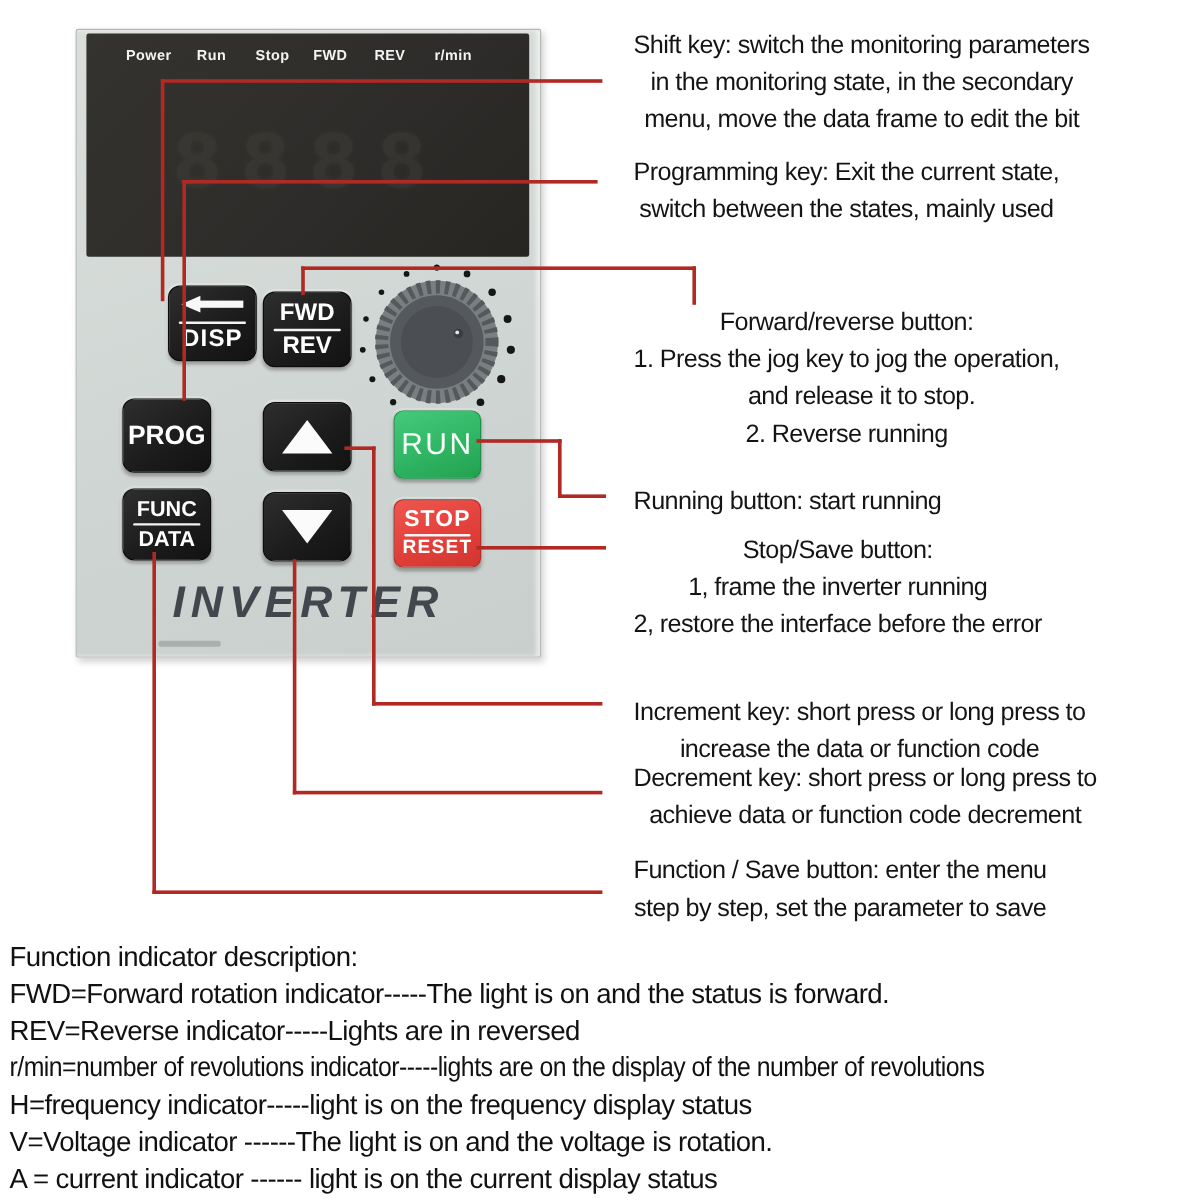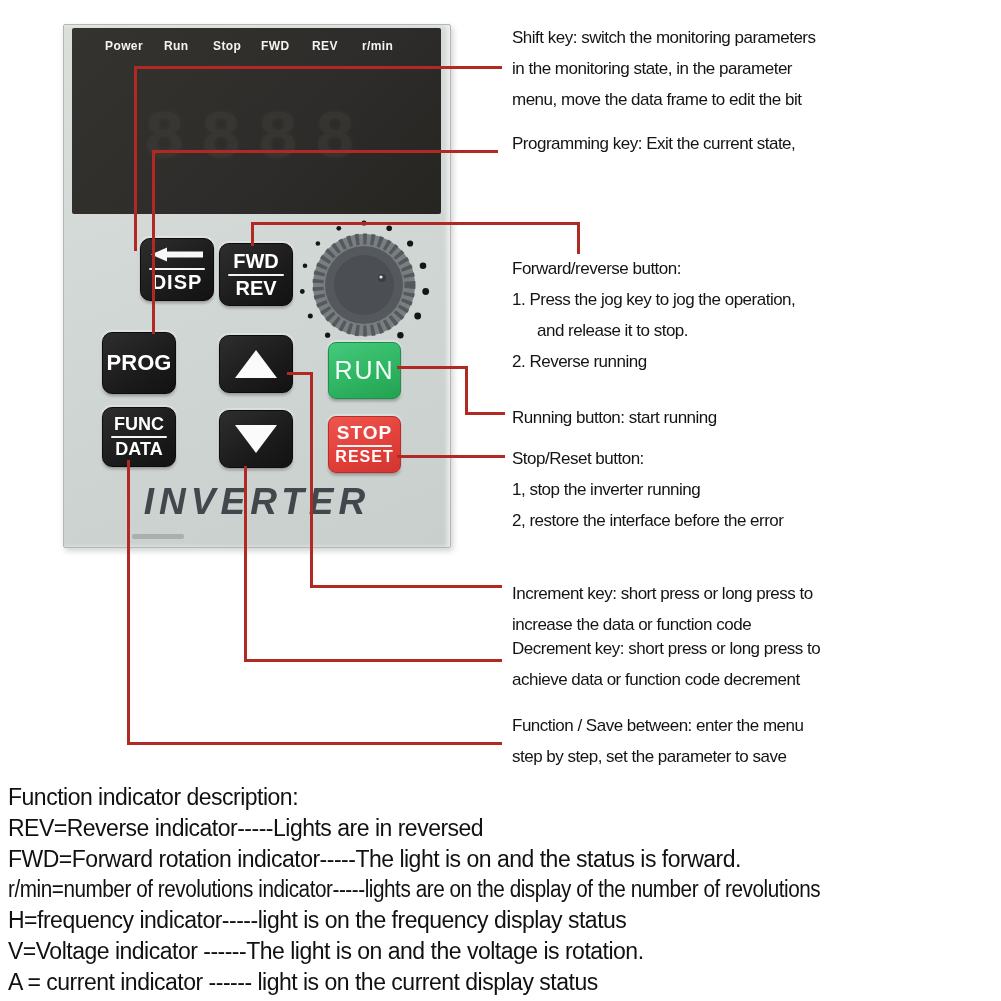--- a/index.html
+++ b/index.html
@@ -44,21 +44,21 @@
           border-top:28px solid #fbfbfb;}
   .brand{position:absolute;left:0;width:100%;top:456px;text-align:center;
          font-size:37px;font-weight:bold;font-style:italic;letter-spacing:5px;color:#42474d;}
   .finePrint{position:absolute;left:68px;top:509px;width:52px;height:5px;
          background:rgba(110,116,112,.35);border-radius:2px;}
 
   
   .rl{position:absolute;background:#b02a23;z-index:30;}
 
   
-  .ann{position:absolute;left:512px;font-size:17px;letter-spacing:-.5px;line-height:31px;color:#141414;}
+  .ann{position:absolute;left:528px;font-size:21px;letter-spacing:-.5px;line-height:31px;color:#141414;text-align:center;}
   .ann .indent{margin-left:25px;}
 
   
   .footer{position:absolute;left:8px;top:782px;font-size:23px;letter-spacing:-.5px;line-height:30.8px;color:#111;}
   .footer .narrow{transform:scaleX(.9);transform-origin:0 50%;white-space:nowrap;}
 </style>
 </head>
 <body>
 
 <div id="stage">
@@ -173,63 +173,64 @@
 
     <div class="rl" style="left:244px;top:466px;width:3px;height:196px"></div>
     <div class="rl" style="left:244px;top:659px;width:258px;height:3px"></div>
 
     <div class="rl" style="left:127px;top:460px;width:3px;height:285px"></div>
     <div class="rl" style="left:127px;top:742px;width:375px;height:3px"></div>
   </div>
 
   <div class="ann" style="top:22px">
     <div>Shift key: switch the monitoring parameters</div>
-    <div>in the monitoring state, in the parameter</div>
+    <div>in the monitoring state, in the secondary</div>
     <div>menu, move the data frame to edit the bit</div>
   </div>
 
   <div class="ann" style="top:128px">
     <div>Programming key: Exit the current state,</div>
+    <div>switch between the states, mainly used</div>
   </div>
 
   <div class="ann" style="top:253px">
     <div>Forward/reverse button:</div>
     <div>1. Press the jog key to jog the operation,</div>
     <div class="indent">and release it to stop.</div>
     <div>2. Reverse running</div>
   </div>
 
   <div class="ann" style="top:402px">
     <div>Running button: start running</div>
   </div>
 
   <div class="ann" style="top:443px">
-    <div>Stop/Reset button:</div>
-    <div>1, stop the inverter running</div>
+    <div>Stop/Save button:</div>
+    <div>1, frame the inverter running</div>
     <div>2, restore the interface before the error</div>
   </div>
 
   <div class="ann" style="top:578px">
     <div>Increment key: short press or long press to</div>
     <div>increase the data or function code</div>
   </div>
 
   <div class="ann" style="top:633px">
     <div>Decrement key: short press or long press to</div>
     <div>achieve data or function code decrement</div>
   </div>
 
   <div class="ann" style="top:710px">
-    <div>Function / Save between: enter the menu</div>
+    <div>Function / Save button: enter the menu</div>
     <div>step by step, set the parameter to save</div>
   </div>
 
   <div class="footer">
     <div>Function indicator description:</div>
+    <div>FWD=Forward rotation indicator-----The light is on and the status is forward.</div>
     <div>REV=Reverse indicator-----Lights are in reversed</div>
-    <div>FWD=Forward rotation indicator-----The light is on and the status is forward.</div>
     <div class="narrow">r/min=number of revolutions indicator-----lights are on the display of the number of revolutions</div>
     <div>H=frequency indicator-----light is on the frequency display status</div>
     <div>V=Voltage indicator ------The light is on and the voltage is rotation.</div>
     <div>A = current indicator ------ light is on the current display status</div>
   </div>
 
 </div>
 
 </body></html>

